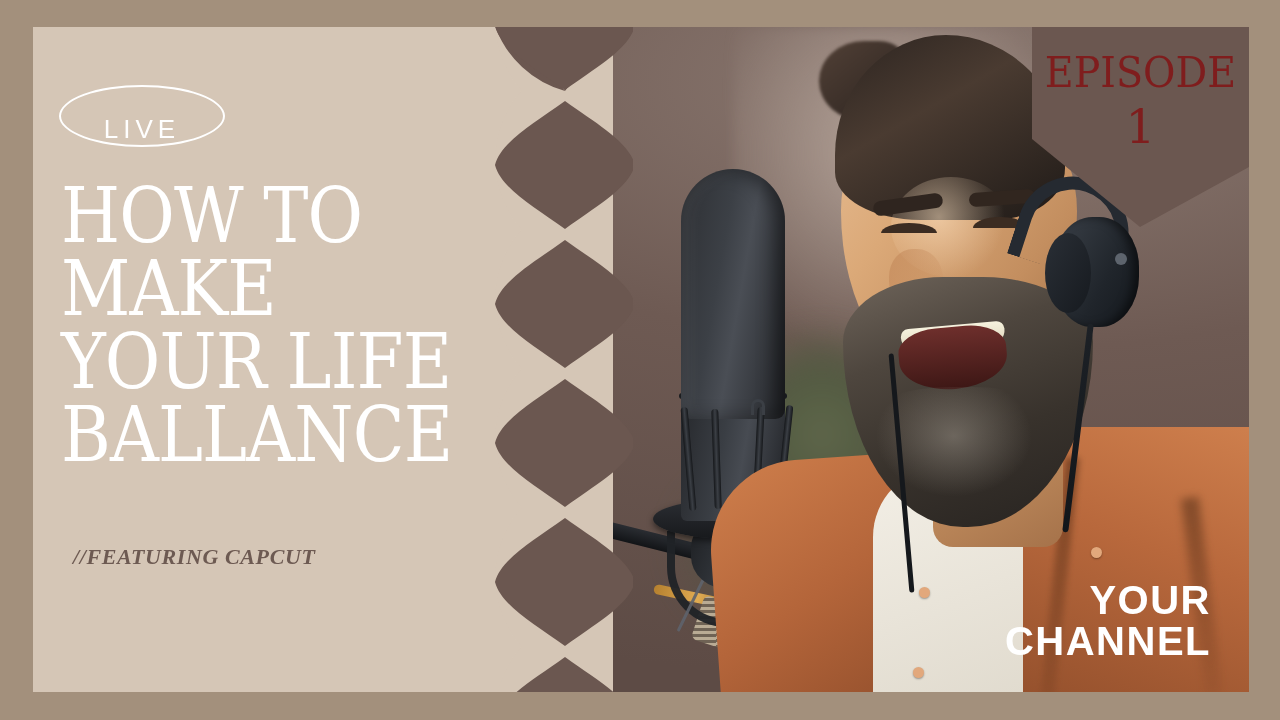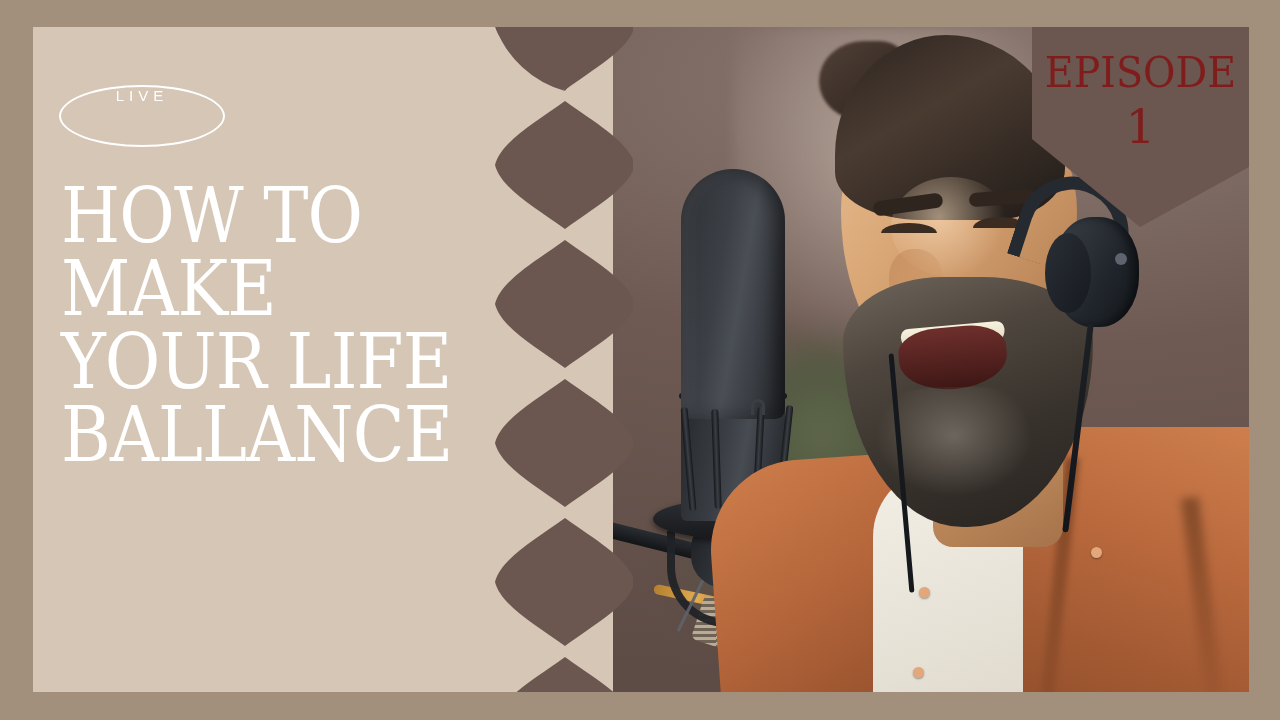--- a/index.html
+++ b/index.html
@@ -274,23 +274,23 @@
   .panel-svg { position:absolute; left:0; top:0; }
 
   
   .content { position:absolute; left:0; top:0; width:560px; height:665px; }
 
   .live-badge {
     position:absolute; left:26px; top:58px;
     width:166px; height:62px;
     border:2px solid #ffffff;
     border-radius:50%;
-    display:flex; align-items:flex-start; justify-content:center;
+    display:flex; align-items:flex-end; justify-content:center;
     letter-spacing:5px;
-    font-size:15px;
+    font-size:26px;
     color:#ffffff;
     font-family:"Liberation Sans", sans-serif;
   }
 
   .headline {
     position:absolute; left:28px; top:152px;
     width:500px;
     color:#ffffff;
     font-family:"DejaVu Serif", serif;
     font-weight:400;
@@ -462,28 +462,33 @@
         <span>LIVE</span>
       </div>
 
       <div class="headline">
         <span class="ln">How to</span>
         <span class="ln">Make</span>
         <span class="ln">Your Life</span>
         <span class="ln">Ballance</span>
       </div>
 
+      <div class="featuring">//FEATURING CAPCUT</div>
 
     </div>
 
     <div class="episode">
       <svg class="episode-bg" width="217" height="200" viewBox="0 0 217 200">
         <polygon points="0,0 217,0 217,140 108,200 0,112" fill="#6b5750"></polygon>
       </svg>
       <div class="episode-txt">
         <span class="episode-word">Episode</span>
         <span class="episode-num">1</span>
       </div>
     </div>
 
+    <div class="channel">
+      <span>Your</span>
+      <span>Channel</span>
+    </div>
 
   </div>
 </div>
 
 </body></html>

